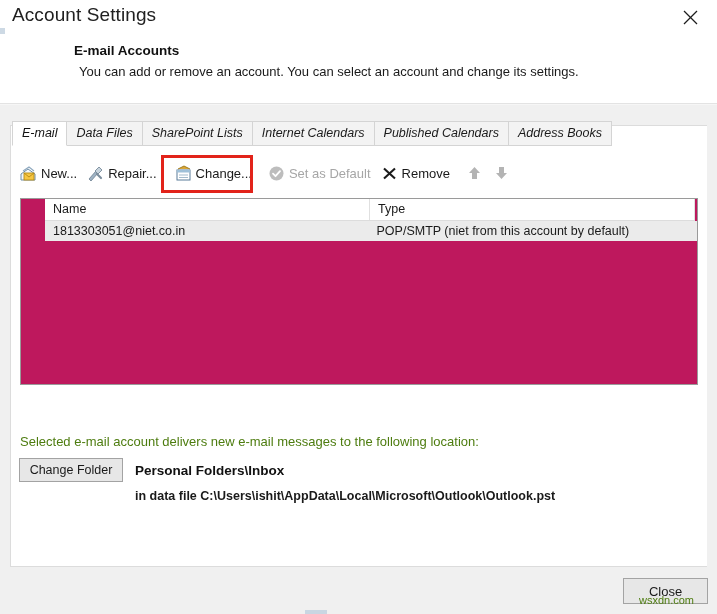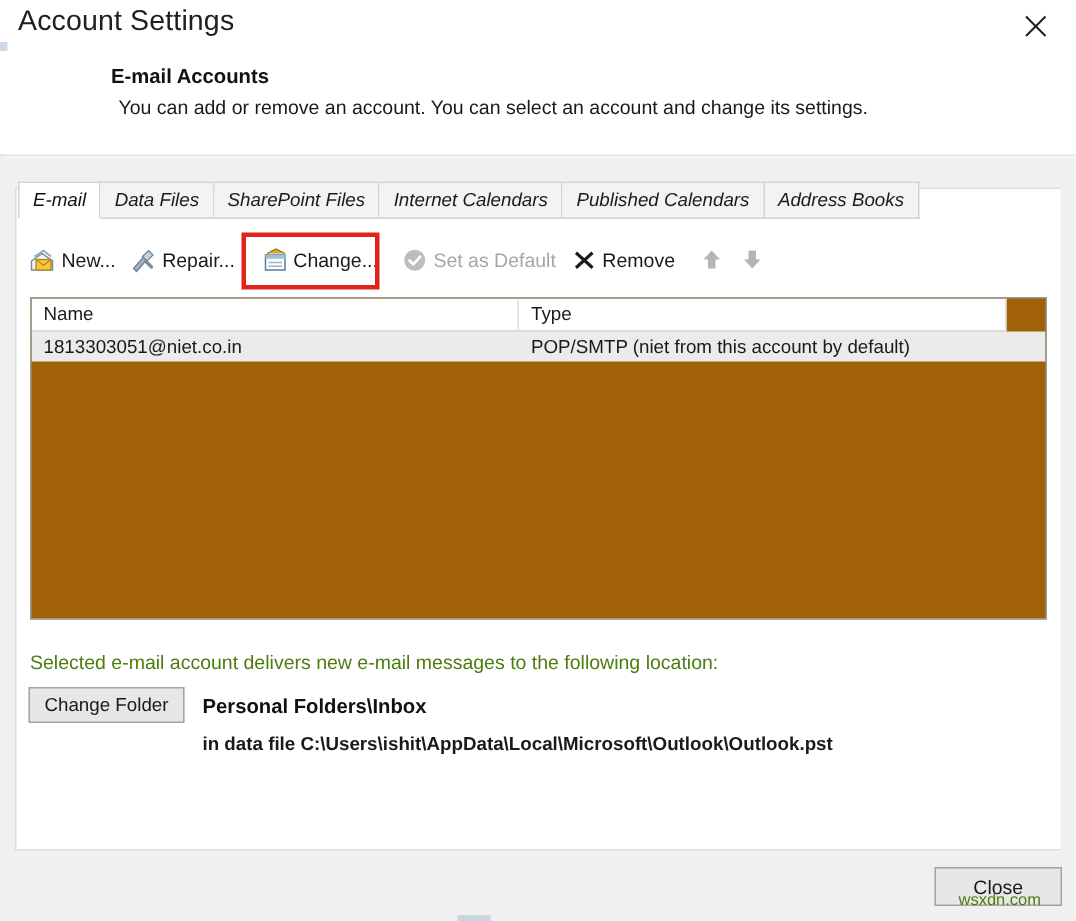--- a/index.html
+++ b/index.html
@@ -166,25 +166,26 @@
     border: 3px solid #e2231a;
     box-sizing: border-box;
     z-index: 6;
     pointer-events: none;
   }
 
   
   .list-box {
     position: absolute;
     left: 20px; top: 198px;
-    width: 678px; height: 215px;
-    background: #a16207;
+    width: 678px; height: 187px;
+    background: #be185d;
     border: 1px solid #9a9a9a;
     box-sizing: border-box;
     overflow: hidden;
+    padding-left: 24px;
   }
   .list-header {
     display: flex;
     height: 22px;
     width: 650px;
     border-bottom: 1px solid #dcdcdc;
     background: #ffffff;
     box-sizing: border-box;
   }
   .lh-cell {
@@ -312,21 +313,21 @@
 </div>
 
 <div class="tab-strip">
   <div class="tab active">
       <span>E-mail</span>
     </div>
   <div class="tab">
       <span>Data Files</span>
     </div>
   <div class="tab">
-      <span>SharePoint Files</span>
+      <span>SharePoint Lists</span>
     </div>
   <div class="tab">
       <span>Internet Calendars</span>
     </div>
   <div class="tab">
       <span>Published Calendars</span>
     </div>
   <div class="tab">
       <span>Address Books</span>
     </div>

